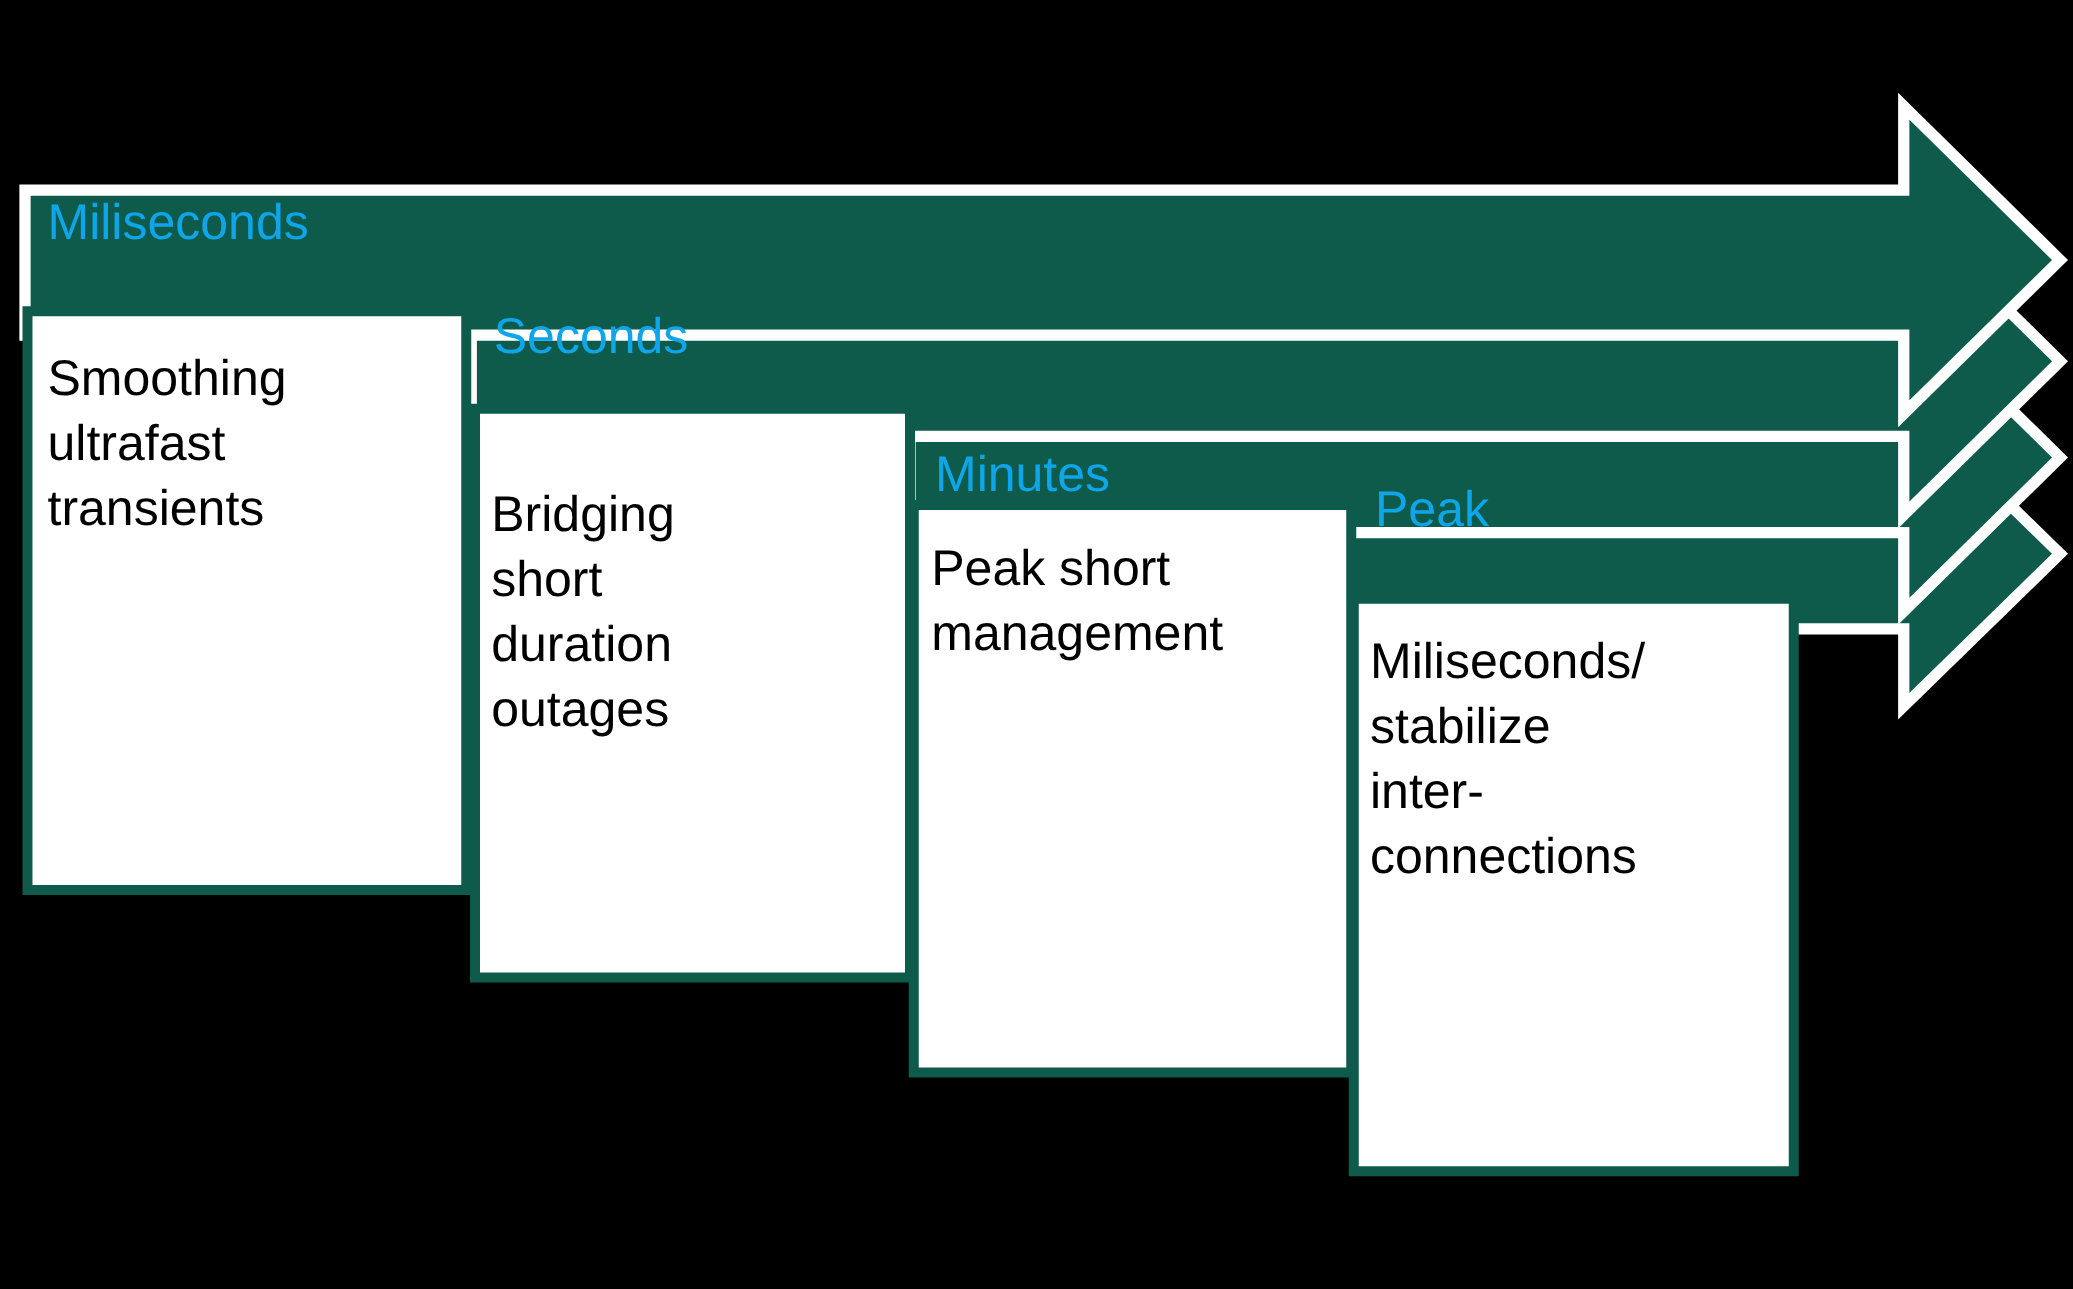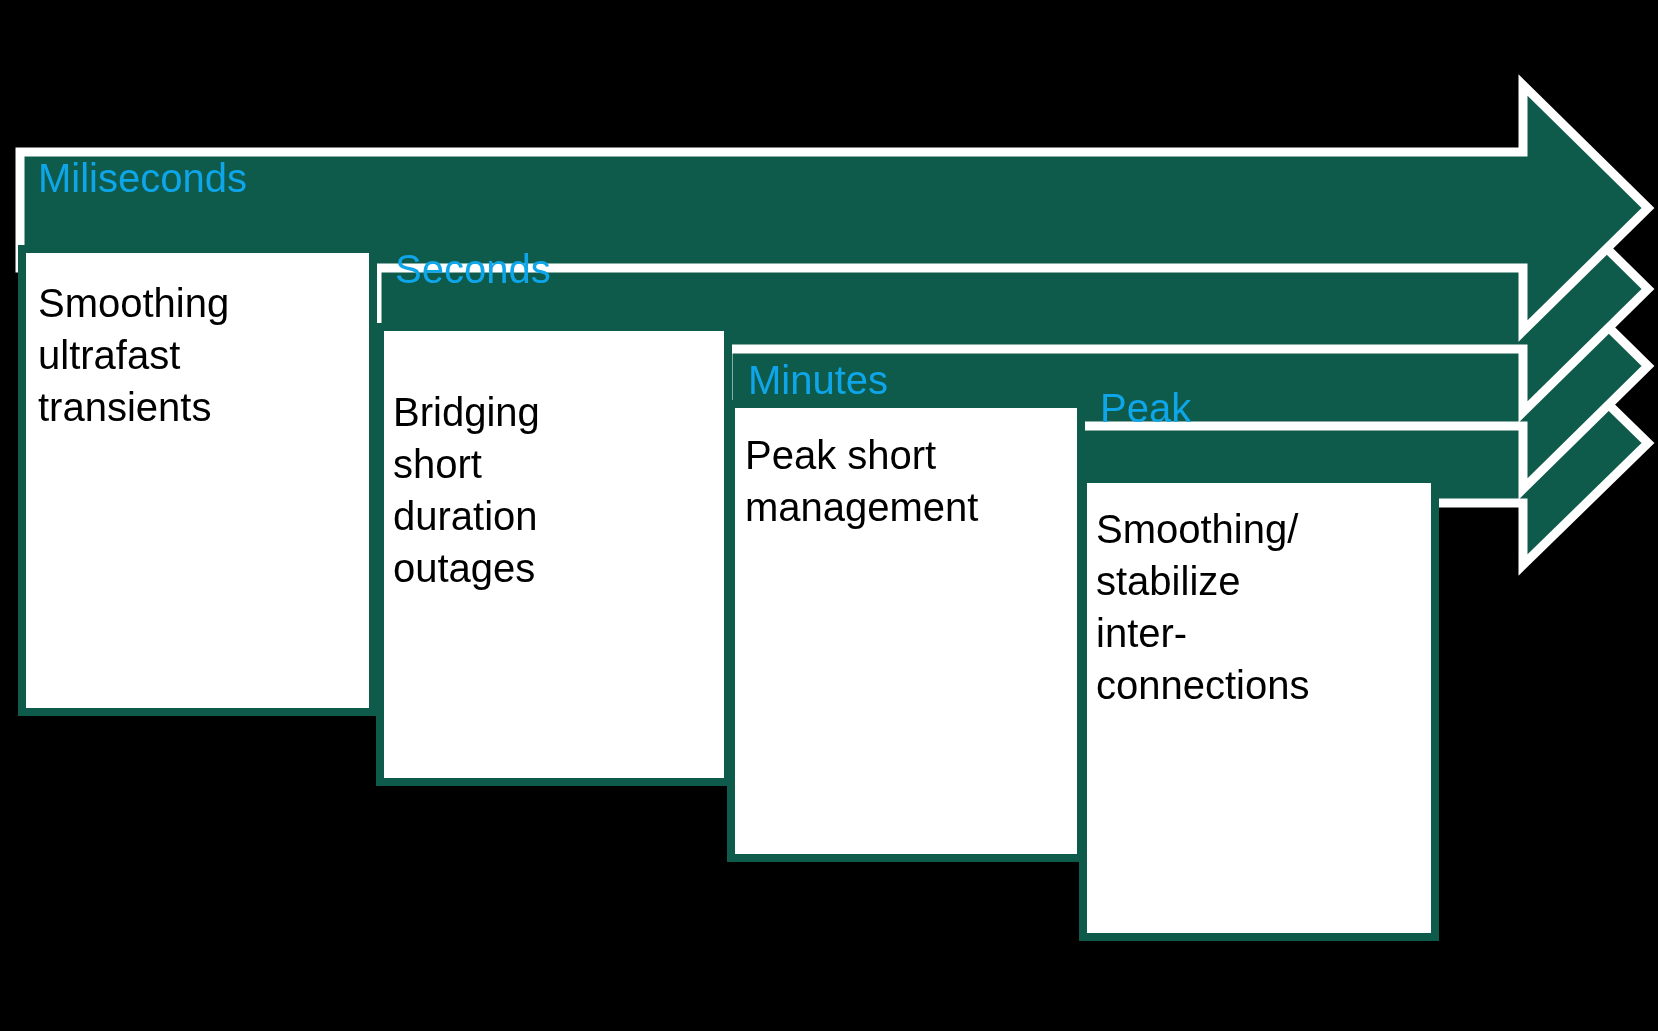--- a/index.html
+++ b/index.html
@@ -88,18 +88,18 @@
 transients</div>
 
   <div class="stage-body-text" style="left:393px; top:354px; width:320px;margin-top:32px;">Bridging
 short
 duration
 outages</div>
 
   <div class="stage-body-text" style="left:745px; top:429px; width:340px;">Peak short
 management</div>
 
-  <div class="stage-body-text" style="left:1096px; top:503px; width:340px;">Smoothing/
+  <div class="stage-body-text" style="left:1096px; top:503px; width:340px;">Miliseconds/
 stabilize
 inter-
 connections</div>
 
 </div>
 
 </body></html>

